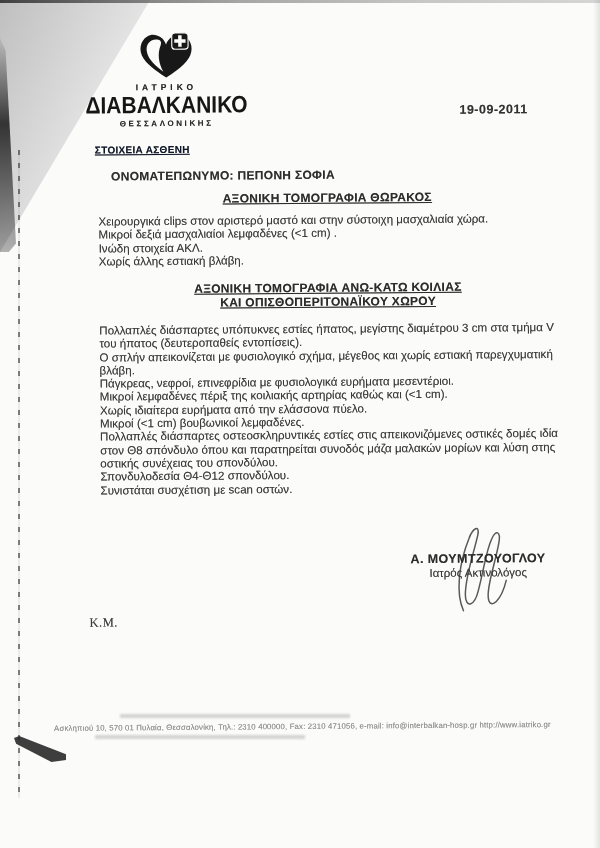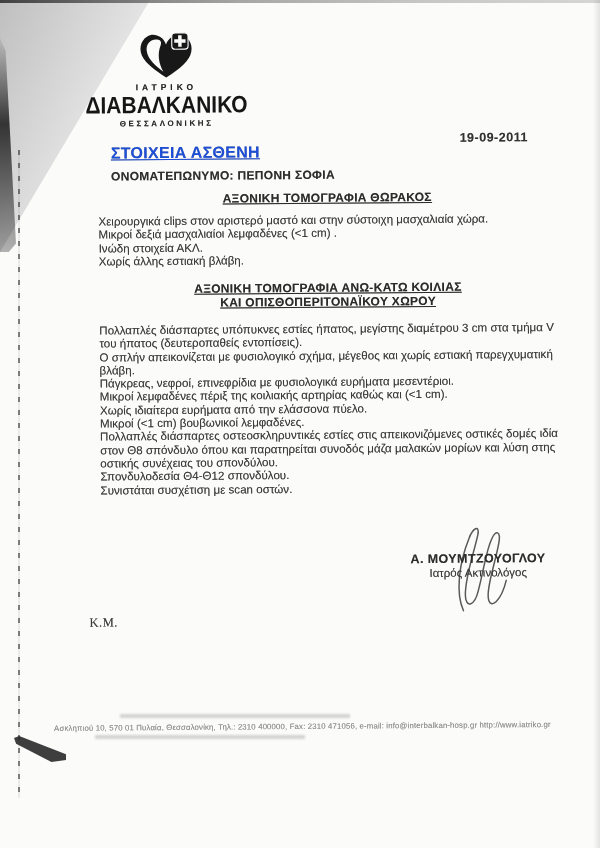--- a/index.html
+++ b/index.html
@@ -37,24 +37,24 @@
   .doc{left:0;top:0;width:600px;height:848px;transform:rotate(-0.45deg);transform-origin:50% 50%;}
   .soft{text-shadow:0 0 .6px rgba(70,70,70,.55);}
   
   .logo{left:78px;top:30px;width:182px;text-align:center;color:#181818;}
   .logo svg{display:block;margin:0 auto;}
   .logo-top{font-size:8.5px;font-weight:bold;letter-spacing:4px;margin-top:3px;color:#262626;}
   .logo-main{font-size:21px;font-weight:bold;letter-spacing:0px;transform:scaleY(1.12);color:#161616;margin-top:1px;}
   .logo-sub{font-size:8px;font-weight:bold;letter-spacing:2.6px;color:#2b2b2b;margin-top:2px;}
   
   .date{left:440px;top:104px;width:112px;text-align:center;
-    font-size:12.5px;font-weight:bold;letter-spacing:.5px;color:#323232;margin-top:28px;}
+    font-size:12.5px;font-weight:bold;letter-spacing:.5px;color:#323232;}
   
-  .sec-label{left:113px;top:143px;font-size:16px;font-weight:bold;
-    text-decoration:underline;color:#1d4ed8;letter-spacing:.3px;}
+  .sec-label{left:97px;top:143px;font-size:10px;font-weight:bold;
+    text-decoration:underline;color:#0f172a;letter-spacing:.3px;}
   .patient-name{left:113px;top:168px;font-size:12px;font-weight:bold;color:#2e2e2e;letter-spacing:.3px;}
   
   .h-center{left:100px;width:458px;text-align:center;font-size:12px;font-weight:bold;color:#2b2b2b;letter-spacing:.3px;}
   .h-center span{text-decoration:underline;}
   .h1{top:191px;}
   .h2{top:282px;line-height:13.5px;}
   
   .para{left:100px;width:460px;font-size:11.6px;line-height:13.3px;color:#3a3a3a;}
   .p1{top:213px;}
   .p2{top:322px;}

